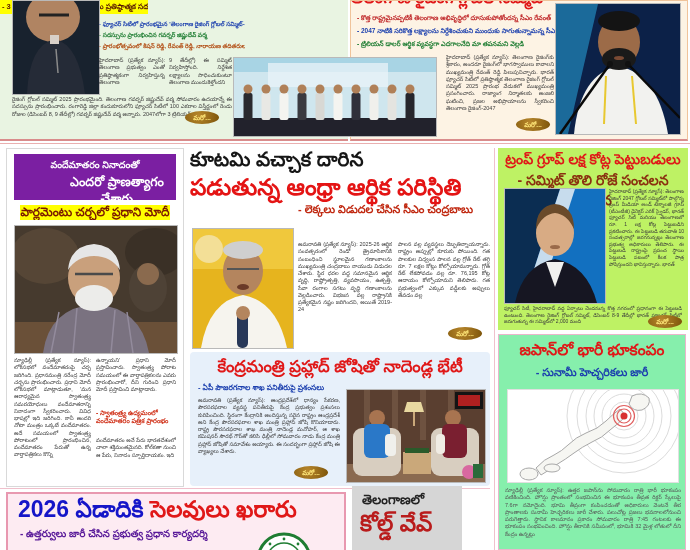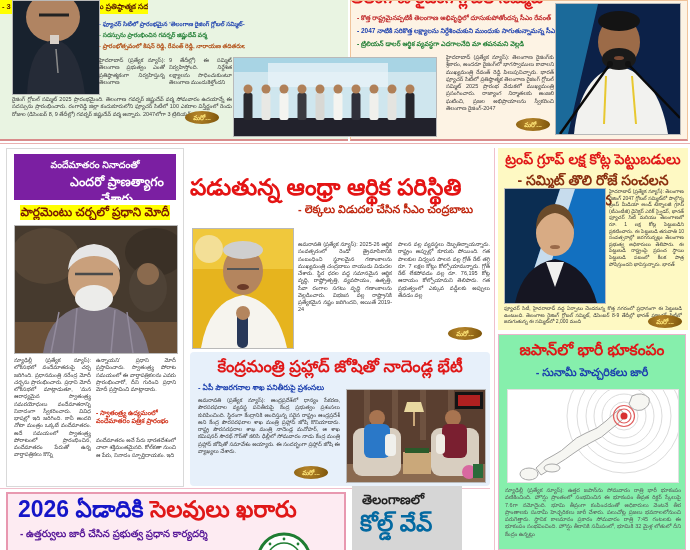--- a/index.html
+++ b/index.html
@@ -61,42 +61,42 @@
   #a-t2{left:398px;top:241px;width:92px;height:106px;}
   #a-more{left:448px;top:327px;}
   
   #joshi-card{left:190px;top:352px;width:300px;height:134px;background:#e7f0fa;border-radius:4px;}
   #j-hl{position:absolute;left:0;top:5px;width:100%;text-align:center;font-size:16.5px;font-weight:800;color:#e01818;white-space:nowrap;overflow:hidden;cursor:pointer;}
   #j-sub{position:absolute;left:8px;top:31px;font-size:7.5px;font-weight:700;color:#1b3fae;}
   #j-body{left:8px;top:45px;width:142px;height:82px;}
   #ph-meet{left:156px;top:37px;width:138px;height:92px;}
   #j-more{left:104px;top:114px;}
   
-  #trump-card{left:498px;top:148px;width:190px;height:182px;background:#fef9c3;}
+  #trump-card{left:498px;top:148px;width:190px;height:182px;background:#bef264;}
   #t-hl{position:absolute;left:0;top:3px;width:100%;text-align:center;font-size:14px;font-weight:800;color:#e01818;white-space:nowrap;overflow:hidden;cursor:pointer;}
   #t-sub{position:absolute;left:0;top:24px;width:100%;text-align:center;font-size:14px;font-weight:700;color:#8a3010;}
   #ph-trump{left:6px;top:40px;width:100px;height:114px;}
   #t-body1{left:111px;top:40px;width:75px;height:114px;font-size:5px;}
   #t-body2{left:6px;top:157px;width:178px;height:22px;font-size:5px;}
   #t-more{left:150px;top:167px;}
   
   #japan-card{left:498px;top:334px;width:188px;height:216px;background:#86efac;border:1px solid #eab6cc;}
   #jp-hl{position:absolute;left:0;top:6px;width:100%;text-align:center;font-size:15.5px;font-weight:800;color:#e01818;white-space:nowrap;cursor:pointer;}
   #jp-sub{position:absolute;left:0;top:31px;width:100%;text-align:center;font-size:11px;font-weight:800;color:#1b3fae;}
   #jp-map{left:8px;top:54px;width:170px;height:92px;background:#fff;border:1px solid #e0e0e0;}
   #jp-body{left:6px;top:152px;width:176px;height:62px;color:#555;}
   
   #hol-card{left:6px;top:492px;width:340px;height:72px;background:#fdebf2;border:2px solid #e898b0;overflow:hidden;}
   #hol-hl{position:absolute;left:10px;top:2px;font-size:23px;font-weight:800;white-space:nowrap;cursor:pointer;}
   #hol-hl .b{color:#1515c8;}#hol-hl .r{color:#e01818;}
   #hol-sub{position:absolute;left:12px;top:34px;font-size:10px;font-weight:700;color:#5a1b9a;}
   #hol-emblem{position:absolute;left:248px;top:38px;width:56px;height:56px;}
   #cw-card{left:352px;top:486px;width:110px;height:64px;background:#d6d6d6;cursor:pointer;}
   #cw-l1{position:absolute;left:10px;top:6px;font-size:13px;font-weight:700;color:#222;}
-  #cw-l2{position:absolute;left:8px;top:24px;font-size:23px;font-weight:800;color:#0369a1;white-space:nowrap;}
+  #cw-l2{position:absolute;left:8px;top:24px;font-size:23px;font-weight:800;color:#b91c1c;white-space:nowrap;}
 </style>
 </head>
 <body>
 
 <div id="canvas">
 
   <div id="sl-card" class="card">
     <div id="ph-gov" class="photo">
       <svg viewBox="0 0 86 93" preserveAspectRatio="none">
         <rect width="86" height="93" fill="#18222e"></rect>
@@ -195,20 +195,21 @@
         <ellipse cx="79" cy="72" rx="19" ry="13" fill="#ececea"></ellipse>
         <line x1="60" y1="48" x2="98" y2="48" stroke="#4a4a4a" stroke-width="2.5"></line>
       </svg>
     </div>
     <div id="modi-t1" class="body">న్యూఢిల్లీ (ప్రత్యేక న్యూస్): లోక్‌సభలో వందేమాతరంపై చర్చ జరిగింది. ప్రధానమంత్రి నరేంద్ర మోదీ చర్చను ప్రారంభించారు. ప్రధాని మోదీ లోక్‌సభలో మాట్లాడుతూ, 'మన ఆరాధ్యమైన స్వాతంత్ర్య సమరయోధులు వందేమాతరాన్ని నినాదంగా స్వీకరించారు. వివిధ భాషల్లో ఇది జరిగింది. కానీ అందరి నోటా మంత్రం ఒక్కటే వందేమాతరం. అదే సమయంలో స్వాతంత్ర్య పోరాటంలో ప్రారంభించిన, వందేమాతరం పేరుతో ఉన్న వార్తాపత్రికలు కొన్ని</div>
     <div id="modi-t2a" class="body">ఉన్నాయని' ప్రధాని మోదీ ప్రస్తావించారు. స్వాతంత్ర్య పోరాట సమయంలో ఈ వార్తాపత్రికలను ఎవరు ప్రారంభించారో, దీని గురించి ప్రధాని మోదీ ప్రస్తావించి మాట్లాడారు.</div>
     <div id="modi-sub">- స్వాతంత్ర్య ఉద్యమంలో వందేమాతరం పత్రిక ప్రారంభం</div>
     <div id="modi-t2b" class="body">వందేమాతరం అనే పేరు భారతదేశంలో చాలా శక్తిమంతమైనది. కోల్‌కతా నుంచి ఆ పేరు, నినాదం స్ఫూర్తిదాయకం. ఇది</div>
   </div>
 
+  <div id="hl-a1" class="abs">కూటమి వచ్చాక దారిన</div>
   <div id="hl-a2" class="abs">పడుతున్న ఆంధ్రా ఆర్థిక పరిస్థితి</div>
   <div id="ph-cbn" class="photo">
     <svg viewBox="0 0 100 119" preserveAspectRatio="none">
       <rect width="100" height="119" fill="#e6b41e"></rect>
       <rect width="100" height="40" fill="#f0c83c"></rect>
       <circle cx="16" cy="20" r="14" fill="#f6f6f2" opacity="0.5"></circle>
       <path d="M8,119 Q16,72 50,66 Q84,72 94,119 Z" fill="#f6f4ee"></path>
       <ellipse cx="50" cy="42" rx="20" ry="24" fill="#b4855e"></ellipse>
       <ellipse cx="50" cy="21" rx="20" ry="9" fill="#cfcfcf"></ellipse>
       <line x1="34" y1="40" x2="66" y2="40" stroke="#555" stroke-width="2"></line>

